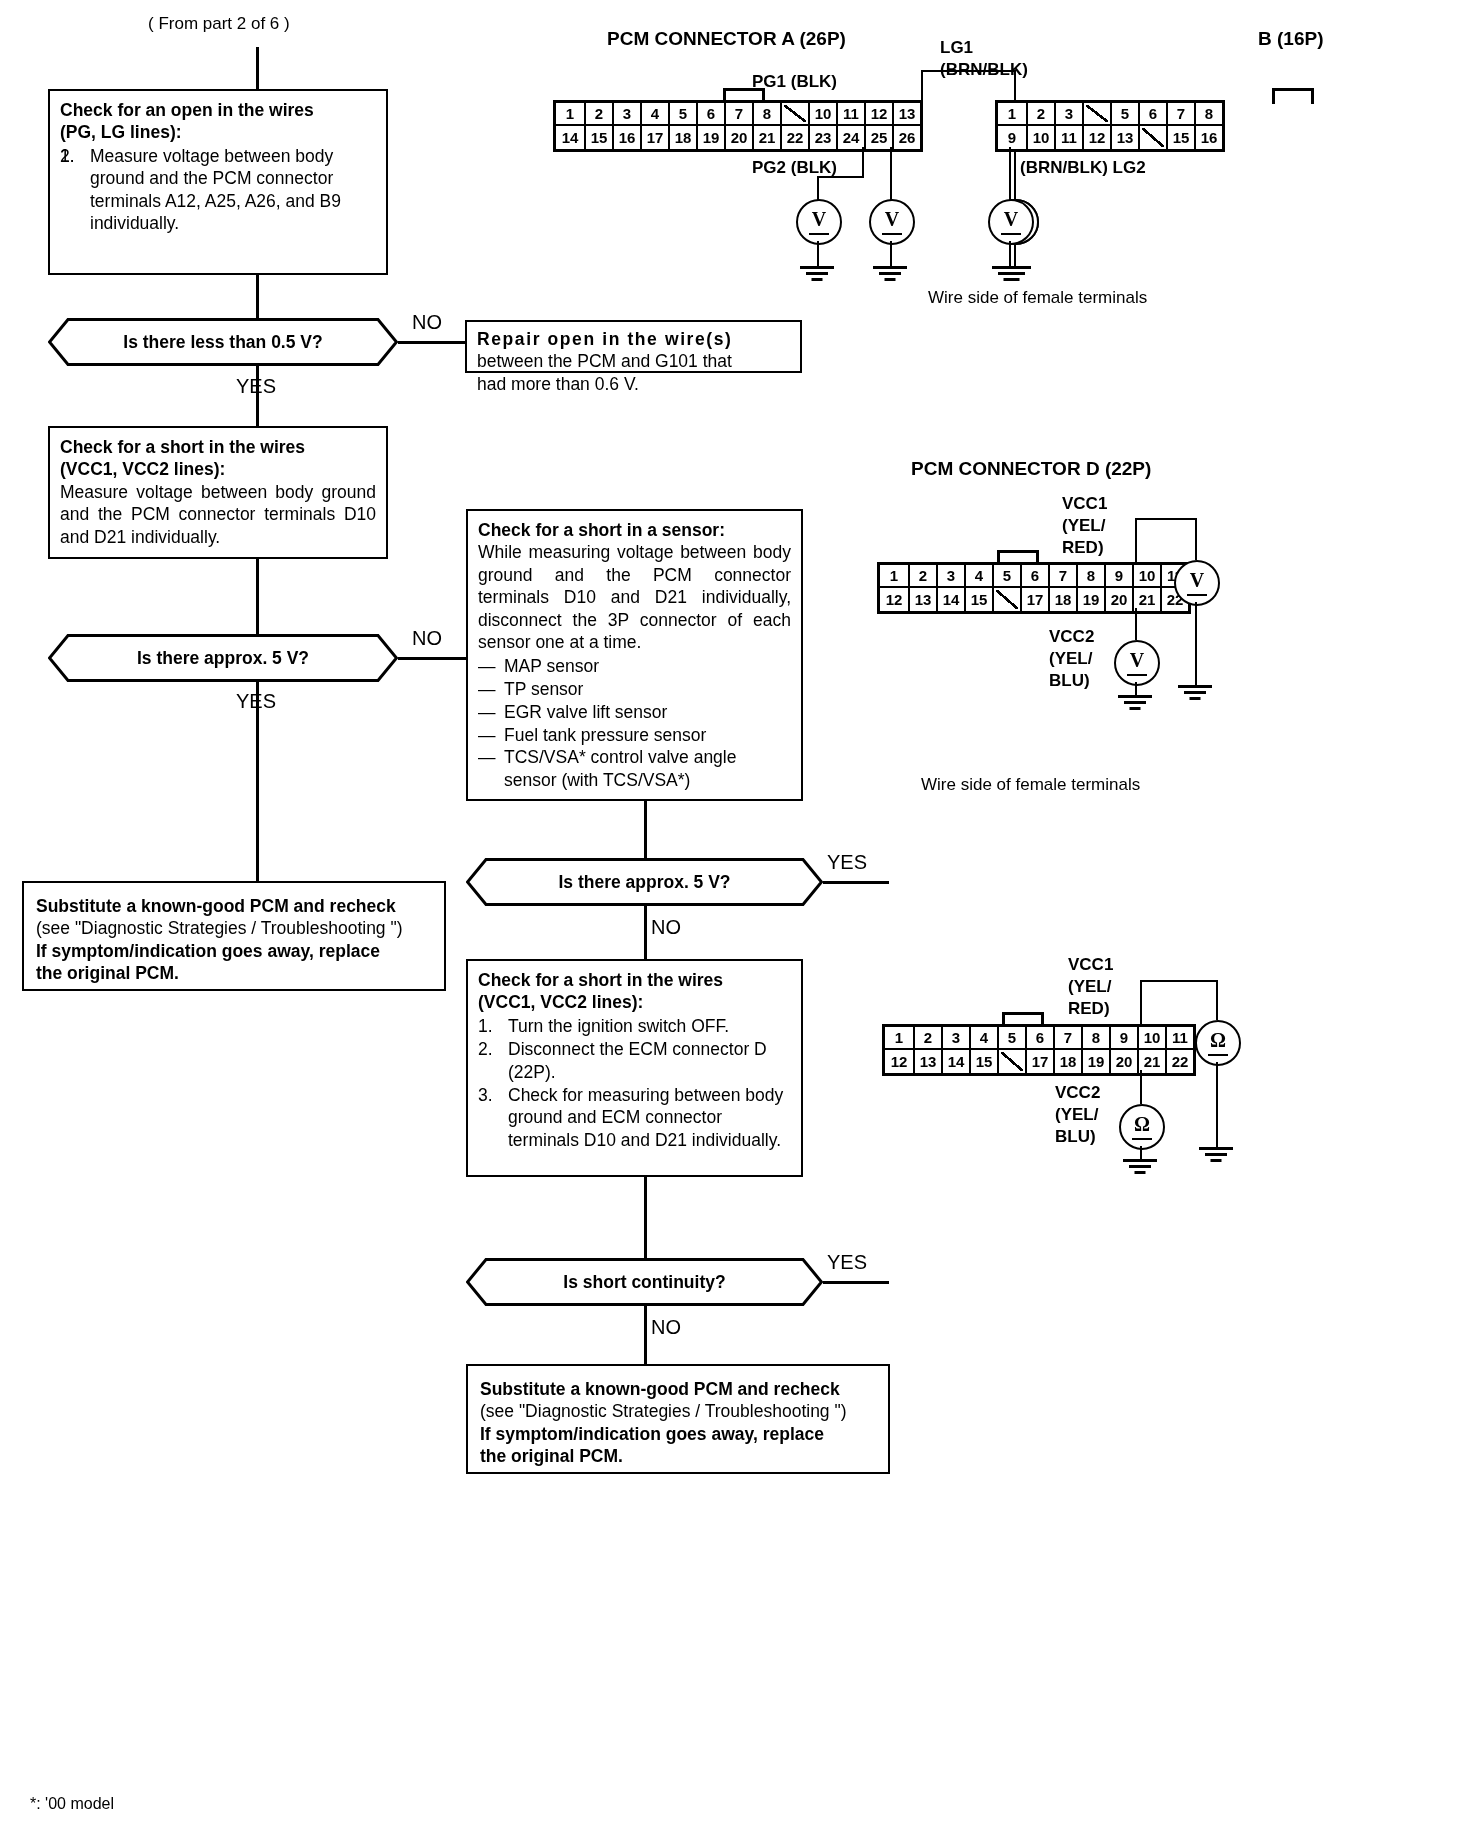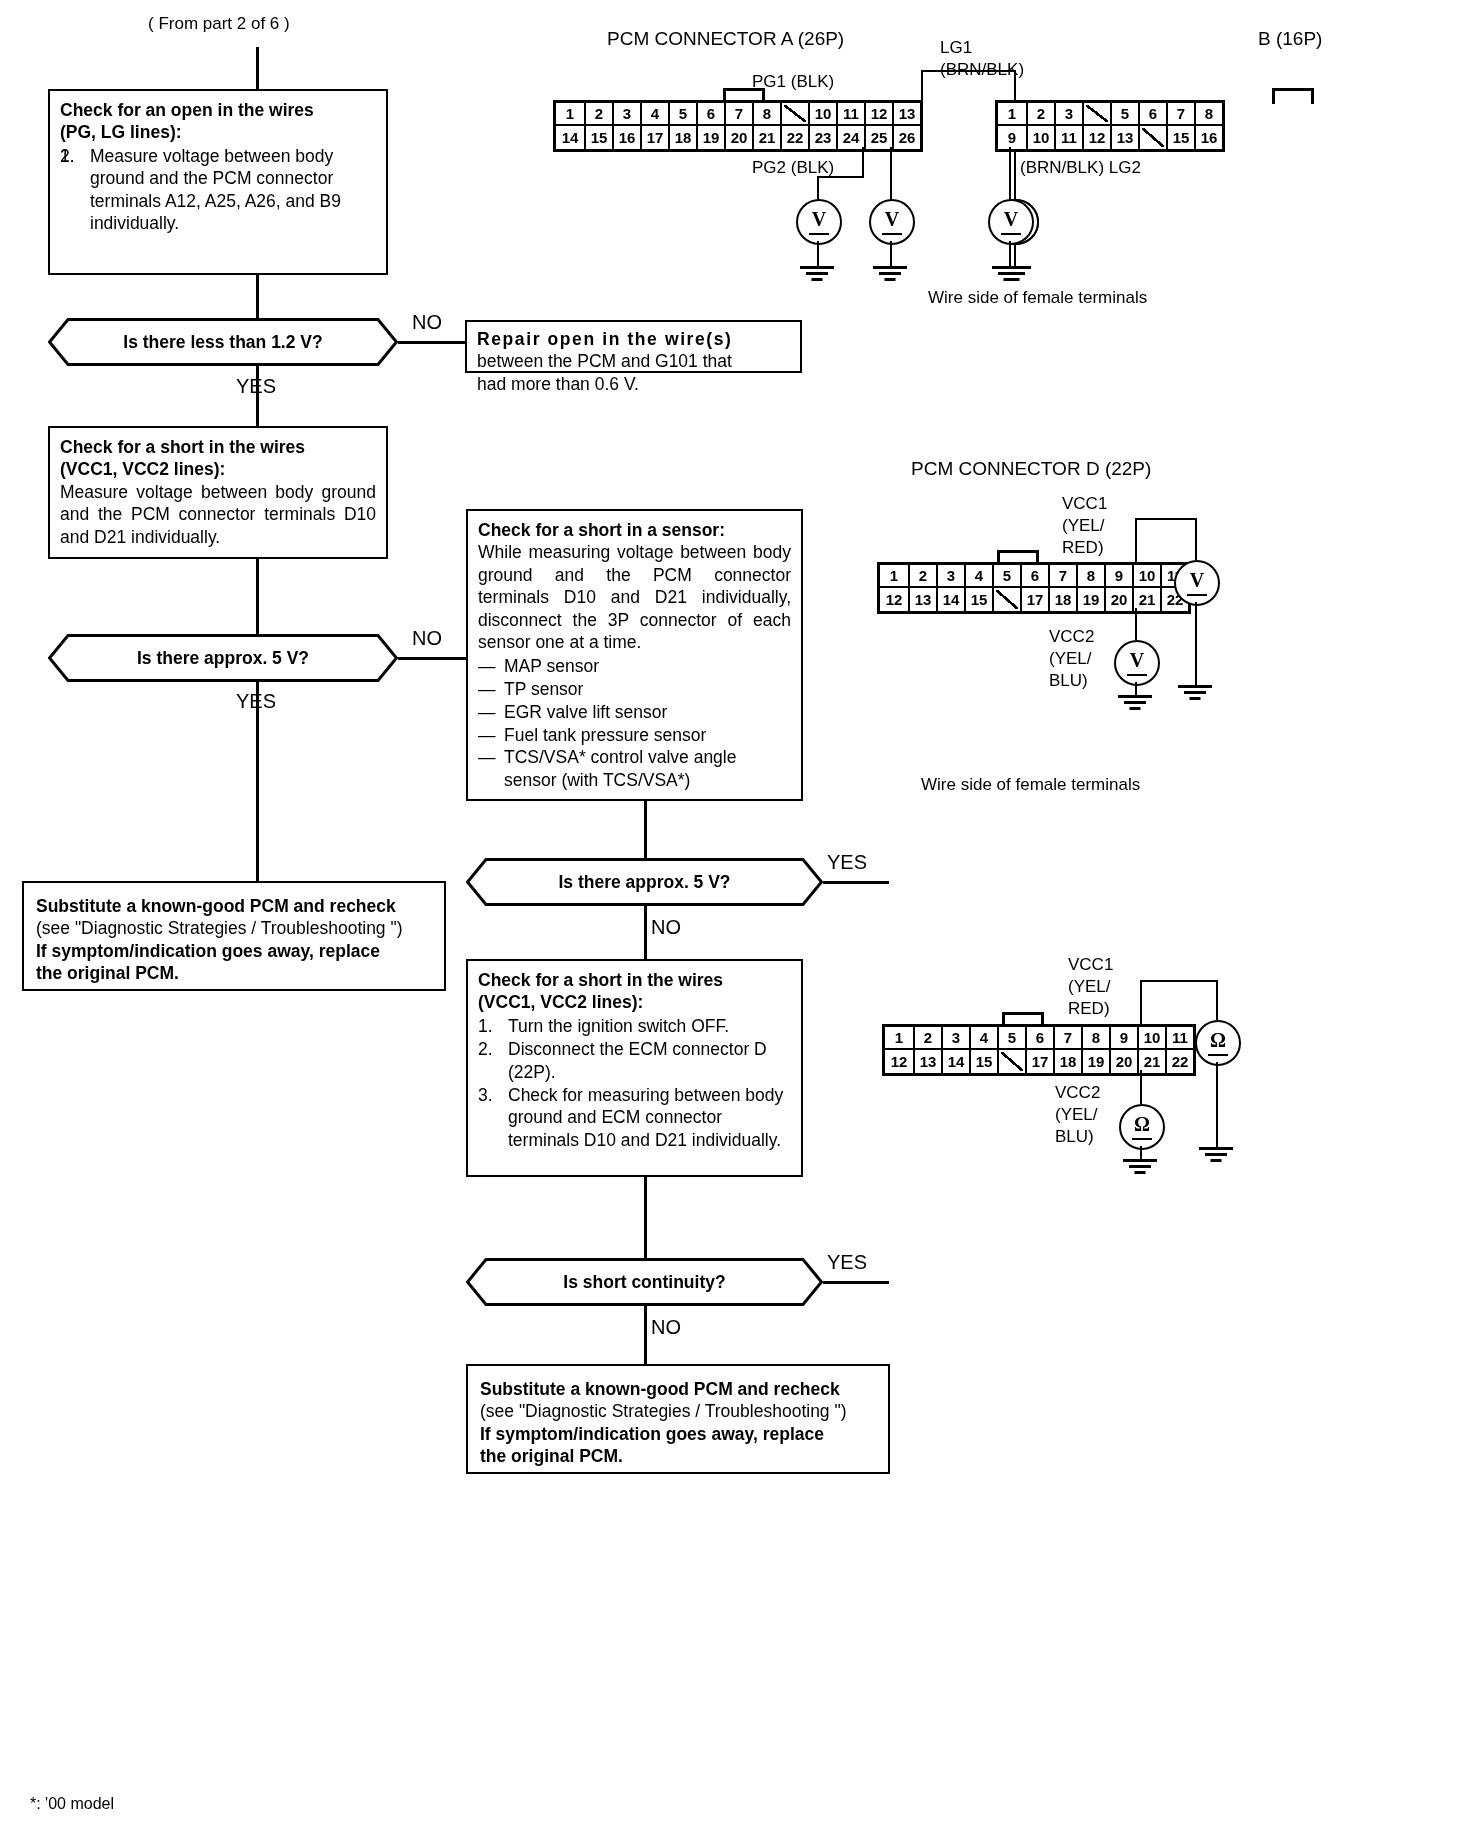--- a/index.html
+++ b/index.html
@@ -30,21 +30,21 @@
   .cell{border-left:2px solid #000;border-bottom:2px solid #000;
         display:flex;align-items:center;justify-content:center;
         font-weight:bold;font-size:15px;box-sizing:border-box;position:relative;background:#fff;}
   .crow .cell:first-child{border-left:none;}
   .crow:last-child .cell{border-bottom:none;}
   .cell.blank{color:transparent;}
   .cell.blank:after{content:"";position:absolute;left:8%;top:8%;width:84%;height:84%;
         background:linear-gradient(to top right,transparent calc(50% - 1.3px),#000 calc(50% - 1.3px),#000 calc(50% + 1.3px),transparent calc(50% + 1.3px));}
   .tab{position:absolute;border:3px solid #000;border-bottom:none;background:#fff;}
   
-  .lbl{position:absolute;font-weight:normal;font-size:17px;line-height:1.2;white-space:pre;}
+  .lbl{position:absolute;font-weight:bold;font-size:17px;line-height:1.2;white-space:pre;}
   .lbl.reg{font-weight:normal;}
   .yn{position:absolute;font-size:20px;}
   
   .vl{position:absolute;background:#000;width:2.5px;}
   .hl{position:absolute;background:#000;height:2.5px;}
   .vl-t{position:absolute;background:#000;width:2px;}
   .hl-t{position:absolute;background:#000;height:2px;}
   
   .meter{position:absolute;width:42px;height:42px;border:2.5px solid #000;border-radius:50%;
          background:#fff;display:flex;align-items:center;justify-content:center;
@@ -75,21 +75,21 @@
       <li><span class="num">2.</span><span class="just">Measure voltage between body ground and the PCM connector terminals A12, A25, A26, and B9 individually.</span></li>
     </ol>
   </div>
 
   <div class="vl" style="left:256px;top:275px;height:45px;"></div>
 
   <div class="hex" style="left:48px;top:318px;width:350px;height:48px;">
     <svg class="shape" viewBox="0 0 350 48" preserveAspectRatio="none">
       <polygon points="20,1.5 330,1.5 348.5,24 330,46.5 20,46.5 1.5,24" fill="#fff" stroke="#000" stroke-width="3"></polygon>
     </svg>
-    <div class="txt">Is there less than 1.2 V?</div>
+    <div class="txt">Is there less than 0.5 V?</div>
   </div>
 
   <div class="hl" style="left:398px;top:341px;width:68px;"></div>
   <div class="yn" style="left:412px;top:311px;">NO</div>
 
   <div class="vl" style="left:256px;top:366px;height:60px;"></div>
   <div class="yn" style="left:236px;top:375px;">YES</div>
 
   <div class="box abs" style="left:465px;top:320px;width:337px;height:53px;padding-top:6px;">
     <div class="hd" style="letter-spacing:1.6px;">Repair open in the wire(s)</div>

